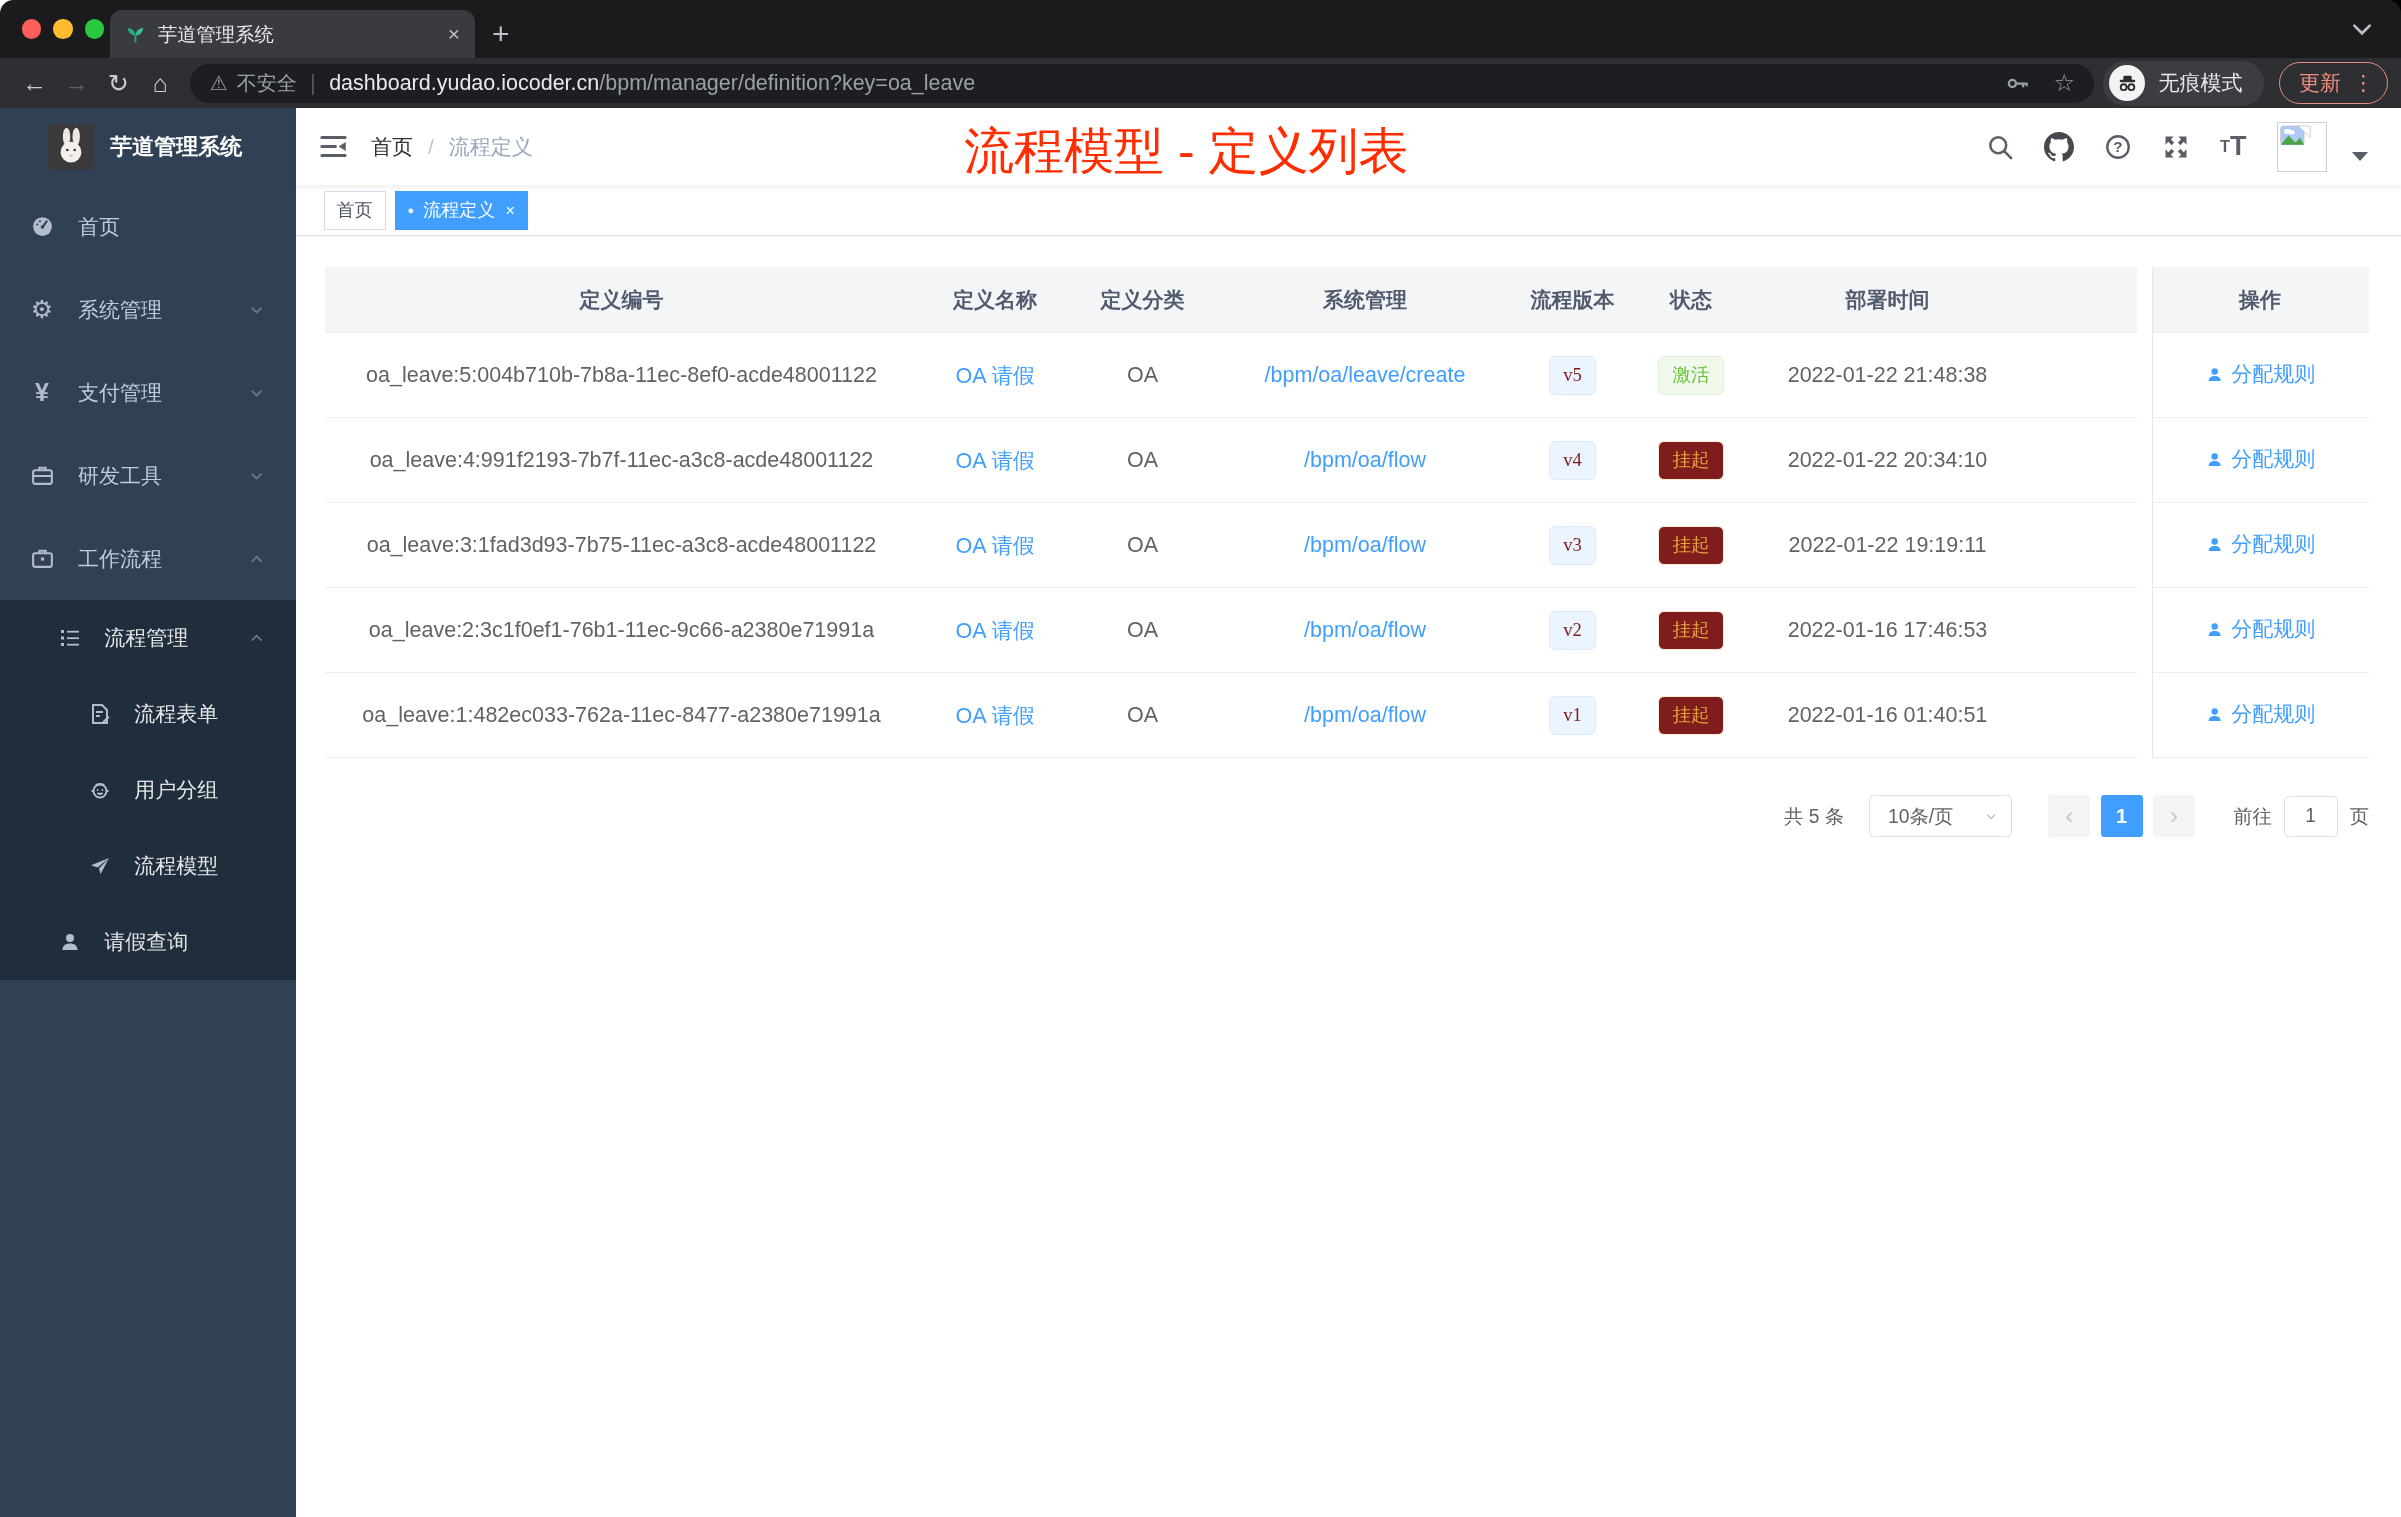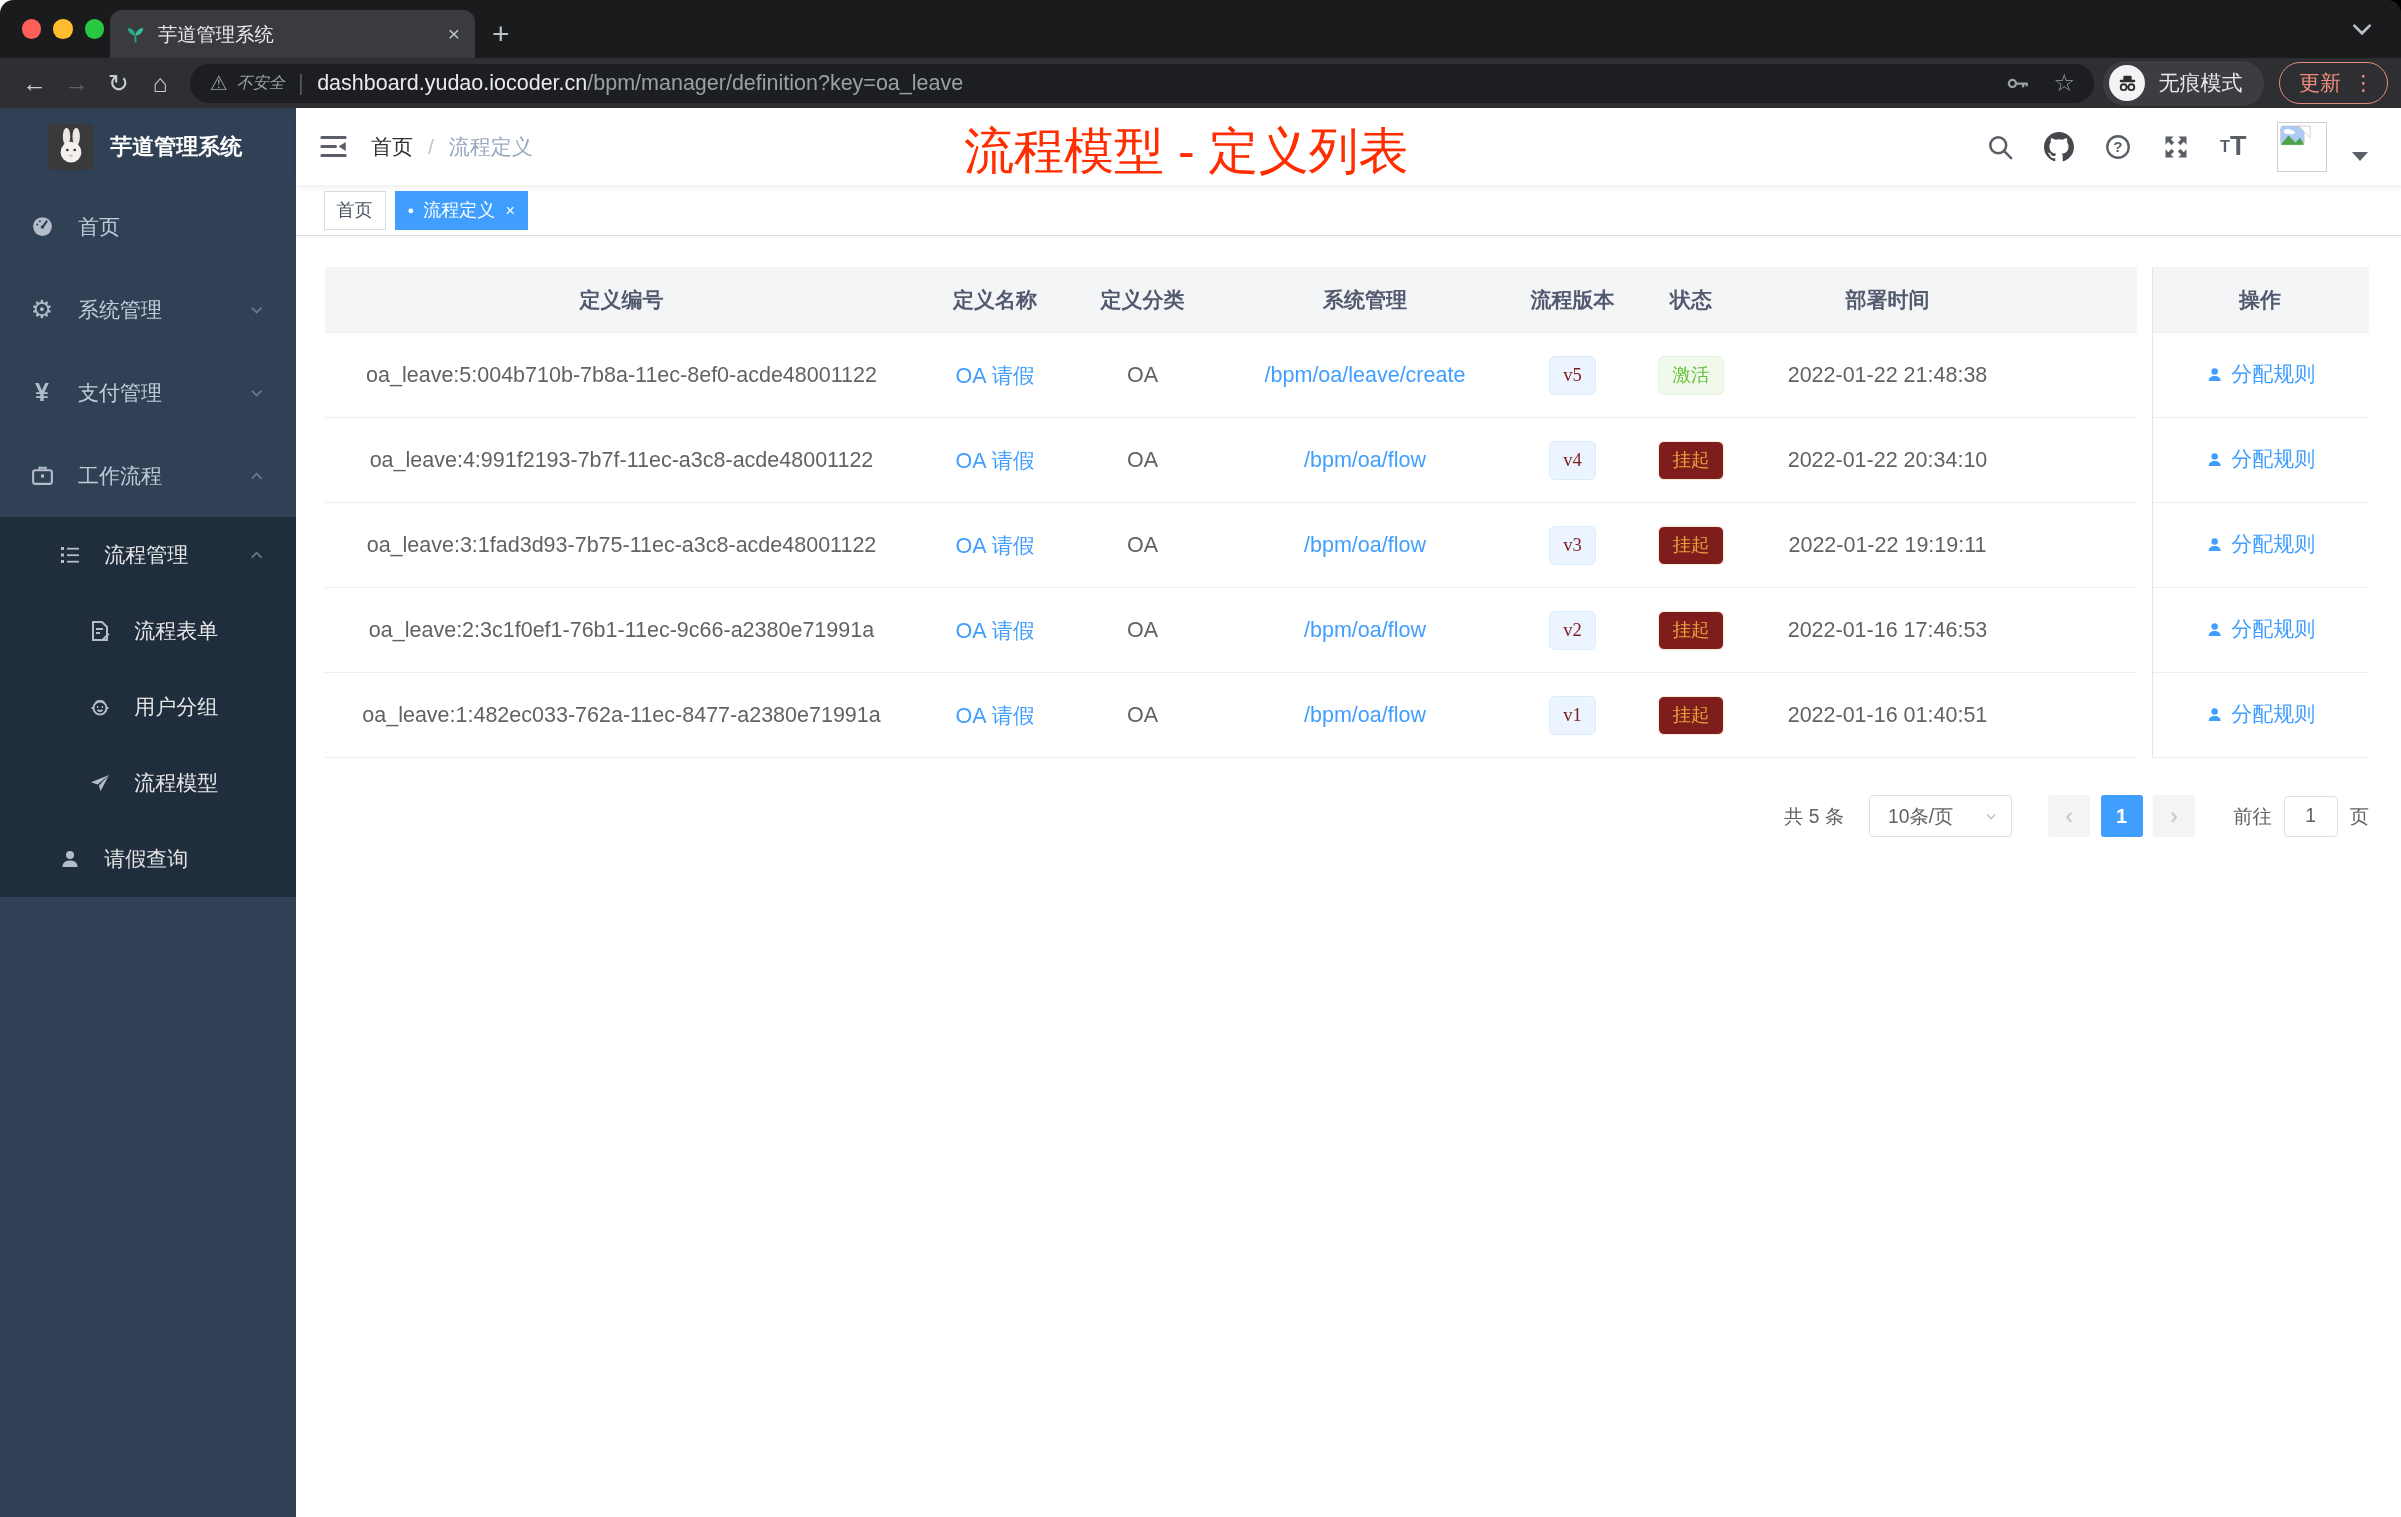--- a/index.html
+++ b/index.html
@@ -18,21 +18,21 @@
   .tab-title{flex:1;color:#e8eaed;font-size:19.3px;margin-left:12px;white-space:nowrap;overflow:hidden;}
   .tab-close{color:#bdc1c6;font-size:21px;}
   .newtab{position:absolute;left:492px;top:10.4px;color:#bdc1c6;font-size:30px;line-height:48px;}
   .frame-chev{position:absolute;right:28px;top:21px;}
   .toolbar-row{height:50px;background:#2e2f32;display:flex;align-items:center;padding:0 13.4px;}
   .nav-glyph{font-size:25px;color:#c9ccd0;width:42px;text-align:center;flex-shrink:0;}
   .nav-glyph.disabled{color:#5d6165;}
   .url-pill{flex:1;height:39px;background:#1d1e21;border-radius:19.3px;display:flex;align-items:center;
             padding:0 19.3px;margin:0 9px;min-width:0;}
   .warn-glyph{color:#9aa0a6;font-size:20px;margin-right:9px;}
-  .warn-text{color:#9aa0a6;font-size:16px;font-style:italic;}
+  .warn-text{color:#9aa0a6;font-size:20px;}
   .url-sep{color:#55585c;font-size:22px;margin:0 13.4px;}
   .url-host{color:#e8eaed;font-size:21.5px;}
   .url-path{color:#9aa0a6;font-size:21.5px;}
   .url-spacer{flex:1;}
   .pill-icon{margin-left:22px;display:flex;align-items:center;}
   .star-glyph{color:#9aa0a6;font-size:24px;margin-left:22px;}
   .incog-chip{height:45px;background:#3c3d41;border-radius:22px;display:flex;align-items:center;
               padding:0 21px 0 6px;gap:13.4px;flex-shrink:0;}
   .incog-ball{width:36px;height:36px;border-radius:50%;background:#f1f3f4;display:flex;
               align-items:center;justify-content:center;}
@@ -224,20 +224,32 @@
 
       <div class="m-item">
         <span class="micon" style="font-size:25px;font-weight:bold;color:#b4bccc;line-height:1;">¥</span>
         <span class="mlabel">支付管理</span>
         <svg width="19.3" height="19.3" viewBox="0 0 20 20">
             <path d="M5 8l5 5 5-5" stroke="#6f7b8a" stroke-width="1.8" fill="none"></path>
           </svg>
       </div>
 
 
+      <div class="m-item">
+        <span class="micon">
+          <svg width="25" height="25" viewBox="0 0 24 24" fill="none" stroke="#b4bccc" stroke-width="2">
+            <rect x="3" y="7" width="18" height="13" rx="2"></rect>
+              <path d="M9 7V4.5h6V7M3 12.5h18"></path>
+          </svg>
+        </span>
+        <span class="mlabel">研发工具</span>
+        <svg width="19.3" height="19.3" viewBox="0 0 20 20">
+            <path d="M5 8l5 5 5-5" stroke="#6f7b8a" stroke-width="1.8" fill="none"></path>
+          </svg>
+      </div>
 
       <div class="m-item">
         <span class="micon">
           <svg width="25" height="25" viewBox="0 0 24 24" fill="none" stroke="#b4bccc" stroke-width="2">
             <rect x="3" y="7" width="18" height="13" rx="2"></rect>
               <path d="M9 7V4.5h6V7"></path>
               <rect x="10.5" y="11" width="3" height="3" fill="#b4bccc" stroke="none"></rect>
           </svg>
         </span>
         <span class="mlabel">工作流程</span>

